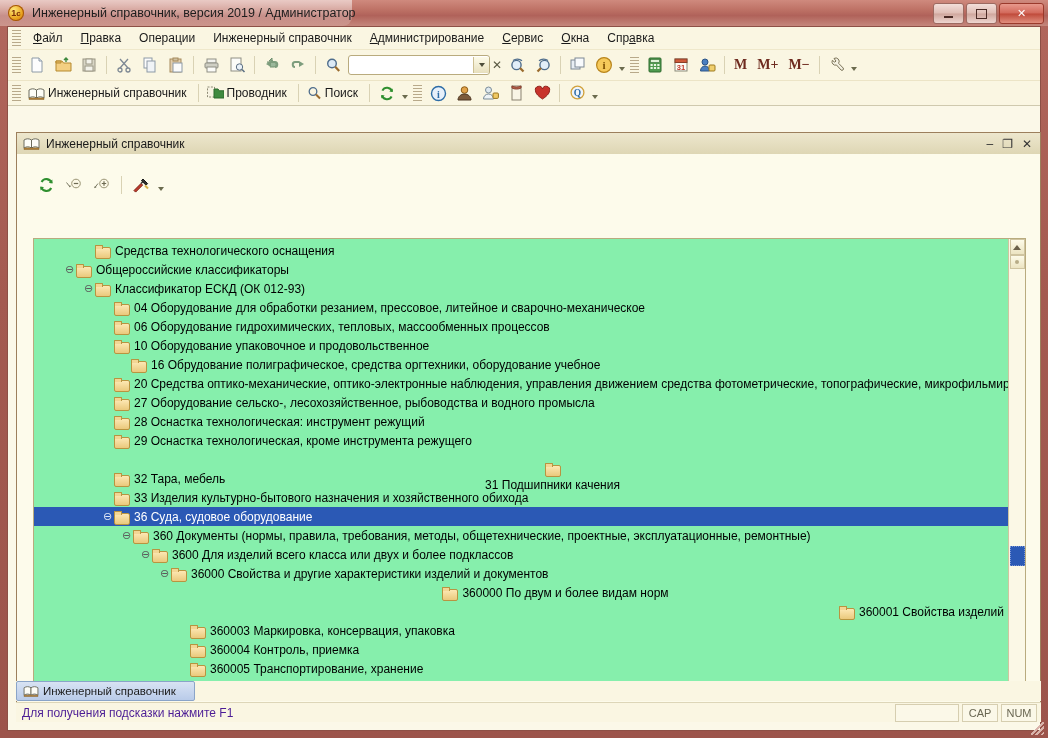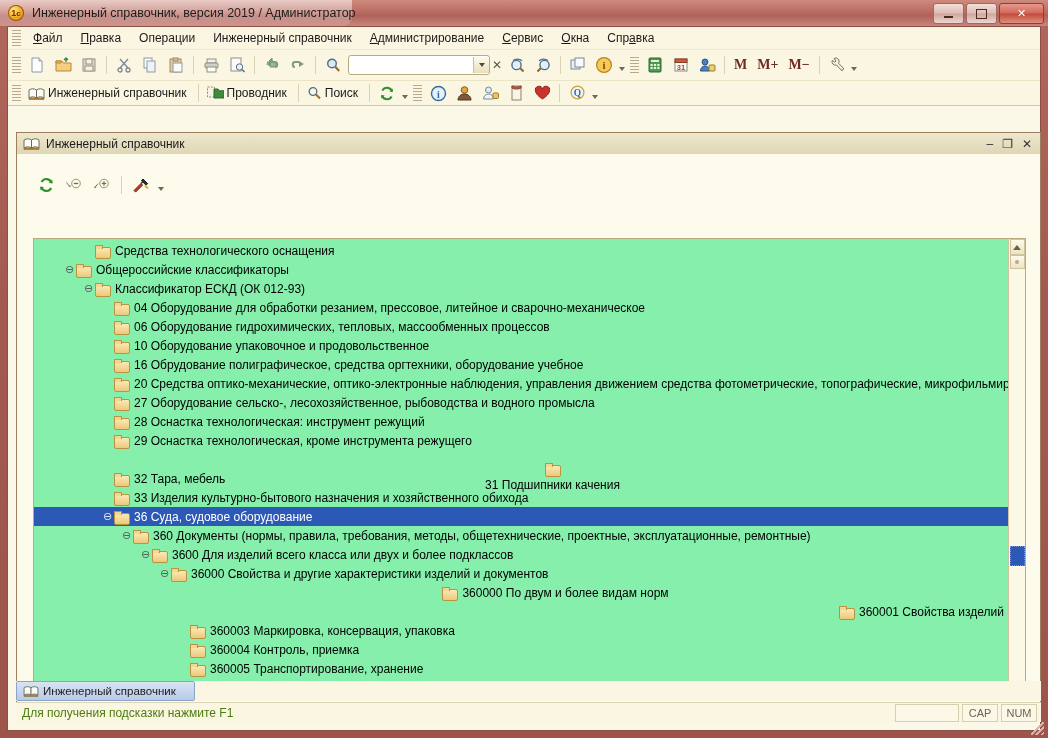--- a/index.html
+++ b/index.html
@@ -164,21 +164,21 @@
     height:18px;min-width:165px;display:flex;align-items:center;gap:4px;
     background:linear-gradient(180deg,#d8e3f3,#b9cbe9);
     border:1px solid #8aa4c8;border-radius:2px;padding:0 6px;font-size:11.5px;color:#1a1a1a;
     white-space:nowrap;
   }
   .statusbar{
     position:absolute;left:8px;bottom:8px;width:1025px;height:20px;
     background:#faf6e2;border-top:1px solid #ddd6b8;
     display:flex;align-items:center;box-sizing:border-box;
   }
-  .status-text{font-size:12px;color:#4d7c0f;padding-left:6px;}
+  .status-text{font-size:12px;color:#4c1d95;padding-left:6px;}
   .status-panes{margin-left:auto;display:flex;align-items:center;gap:3px;padding-right:4px;}
   .pane{width:62px;height:16px;border:1px solid #d6ceb0;background:#fbf8e8;}
   .pane.sm{width:34px;display:flex;align-items:center;justify-content:center;font-size:11px;color:#6a6752;}
   .grip-corner{
     position:absolute;right:4px;bottom:3px;width:13px;height:13px;
     background:
       linear-gradient(135deg,transparent 45%,#d9b3aa 45%,#d9b3aa 55%,transparent 55%),
       linear-gradient(135deg,transparent 65%,#d9b3aa 65%,#d9b3aa 75%,transparent 75%),
       linear-gradient(135deg,transparent 85%,#d9b3aa 85%,#d9b3aa 95%,transparent 95%);
   }
@@ -531,21 +531,21 @@
               <div class="row" style="padding-left: 67px;">
                 <span class="exp empty"></span>
                 <span class="folder"></span>
                 <span class="lbl">06 Оборудование гидрохимических, тепловых, массообменных процессов</span>
               </div>
               <div class="row" style="padding-left: 67px;">
                 <span class="exp empty"></span>
                 <span class="folder"></span>
                 <span class="lbl">10 Оборудование упаковочное и продовольственное</span>
               </div>
-              <div class="row" style="padding-left: 67px;">
+              <div class="row" style="padding-left: 84px;">
                 <span class="exp empty"></span>
                 <span class="folder"></span>
                 <span class="lbl">16 Обрудование полиграфическое, средства оргтехники, оборудование учебное</span>
               </div>
               <div class="row" style="padding-left: 67px;">
                 <span class="exp empty"></span>
                 <span class="folder"></span>
                 <span class="lbl">20 Средства оптико-механические, оптико-электронные наблюдения, управления движением средства фотометрические, топографические, микрофильмирования, Фо</span>
               </div>
               <div class="row" style="padding-left: 67px;">

